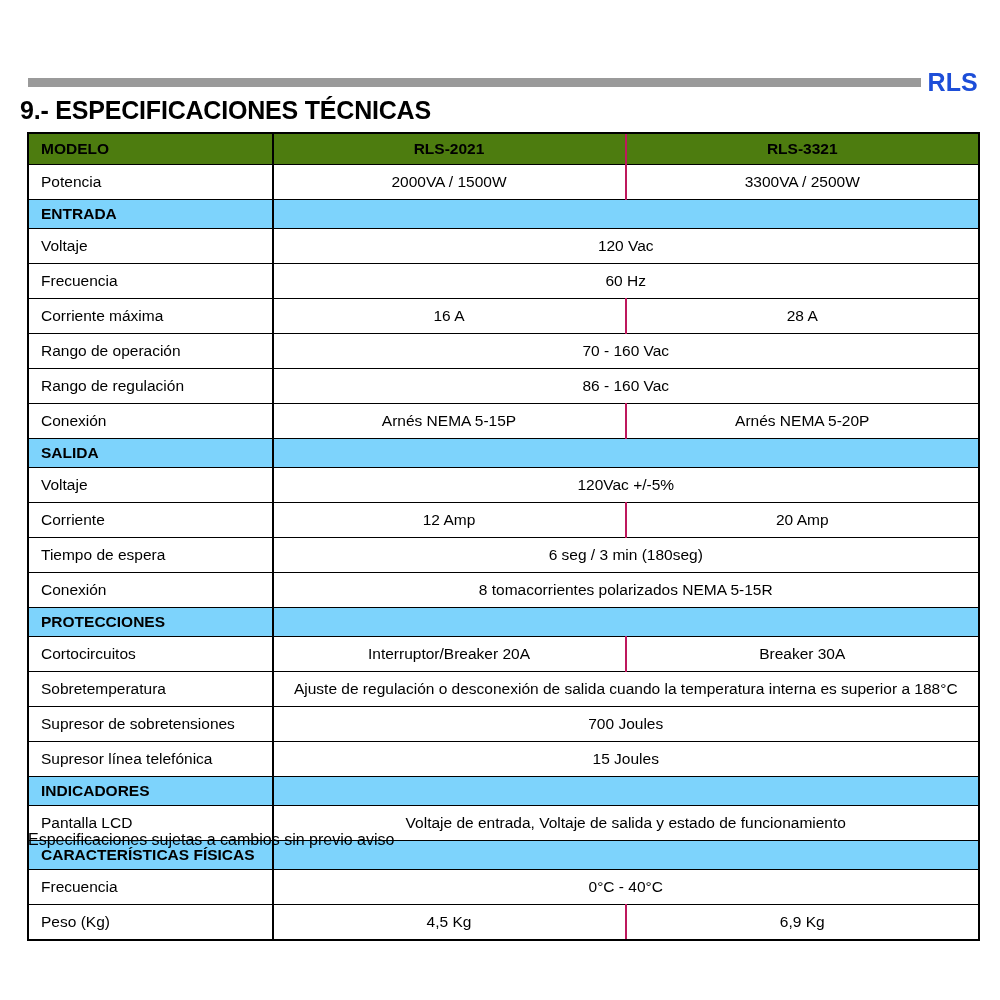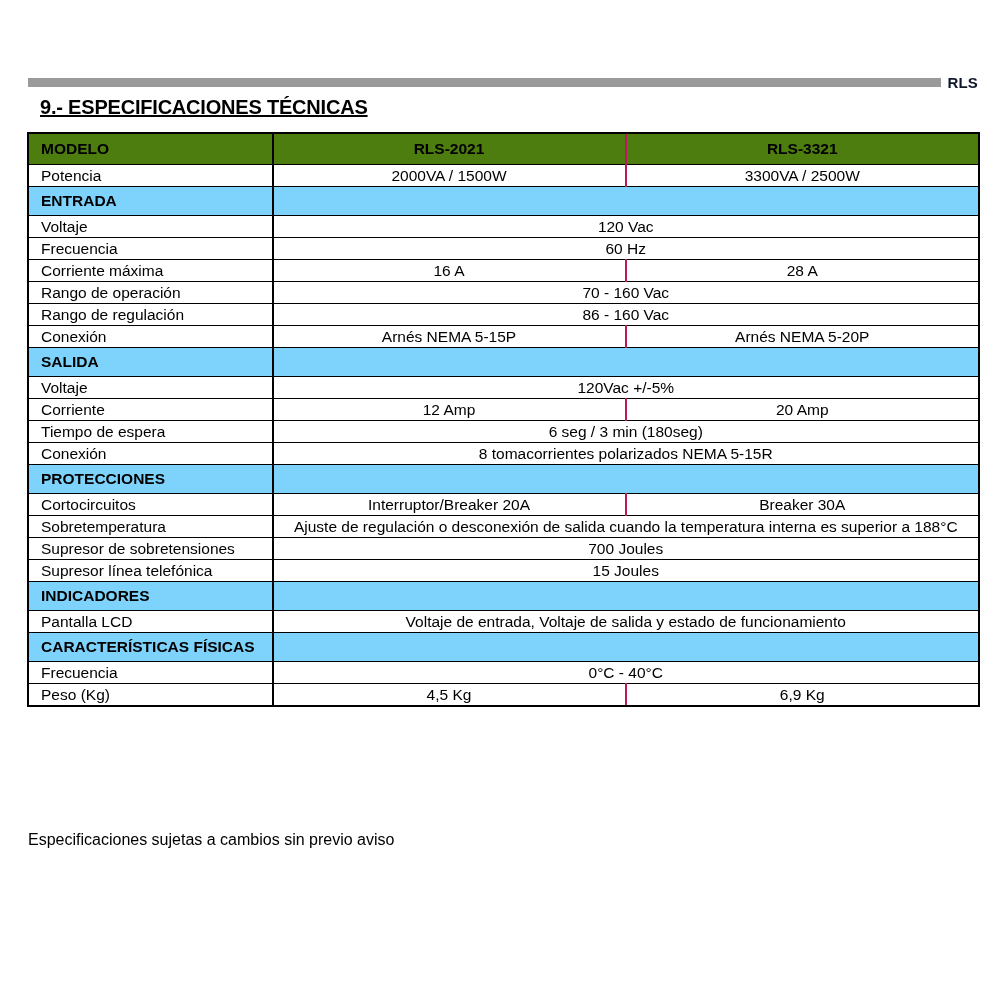--- a/index.html
+++ b/index.html
@@ -35,56 +35,55 @@
     align-items: center;
   }
   .header-rule {
     flex: 1 1 auto;
     height: 9px;
     background: #9a9a9a;
   }
   .header-logo {
     flex: 0 0 auto;
     padding-left: 6px;
-    font-size: 15px;
+    font-size: 25px;
     font-weight: bold;
     letter-spacing: 0.2px;
     line-height: 1;
-    color: #0f172a;
+    color: #1d4ed8;
   }
 
   
   .page-title {
     position: absolute;
-    left: 40px;
+    left: 20px;
     top: 96px;
-    font-size: 20px;
+    font-size: 25px;
     font-weight: bold;
     letter-spacing: -0.2px;
     white-space: nowrap;
-    text-decoration: underline;
   }
 
   
   .spec-table {
     position: absolute;
     left: 28px;
     top: 133px;
     width: 950px;
     border-collapse: collapse;
     table-layout: fixed;
     font-size: 15.5px;
   }
   .spec-table col.c-label { width: 244px; }
   .spec-table col.c-a     { width: 353px; }
   .spec-table col.c-b     { width: 353px; }
 
   .spec-table td {
     border: 1px solid #000000;
-    height: 22px;
+    height: 35px;
     padding: 0 10px;
     vertical-align: middle;
     box-sizing: border-box;
     line-height: 1.15;
   }
 
   
   .spec-table { outline: 2px solid #000; outline-offset: -1px; }
 
   td.label {

